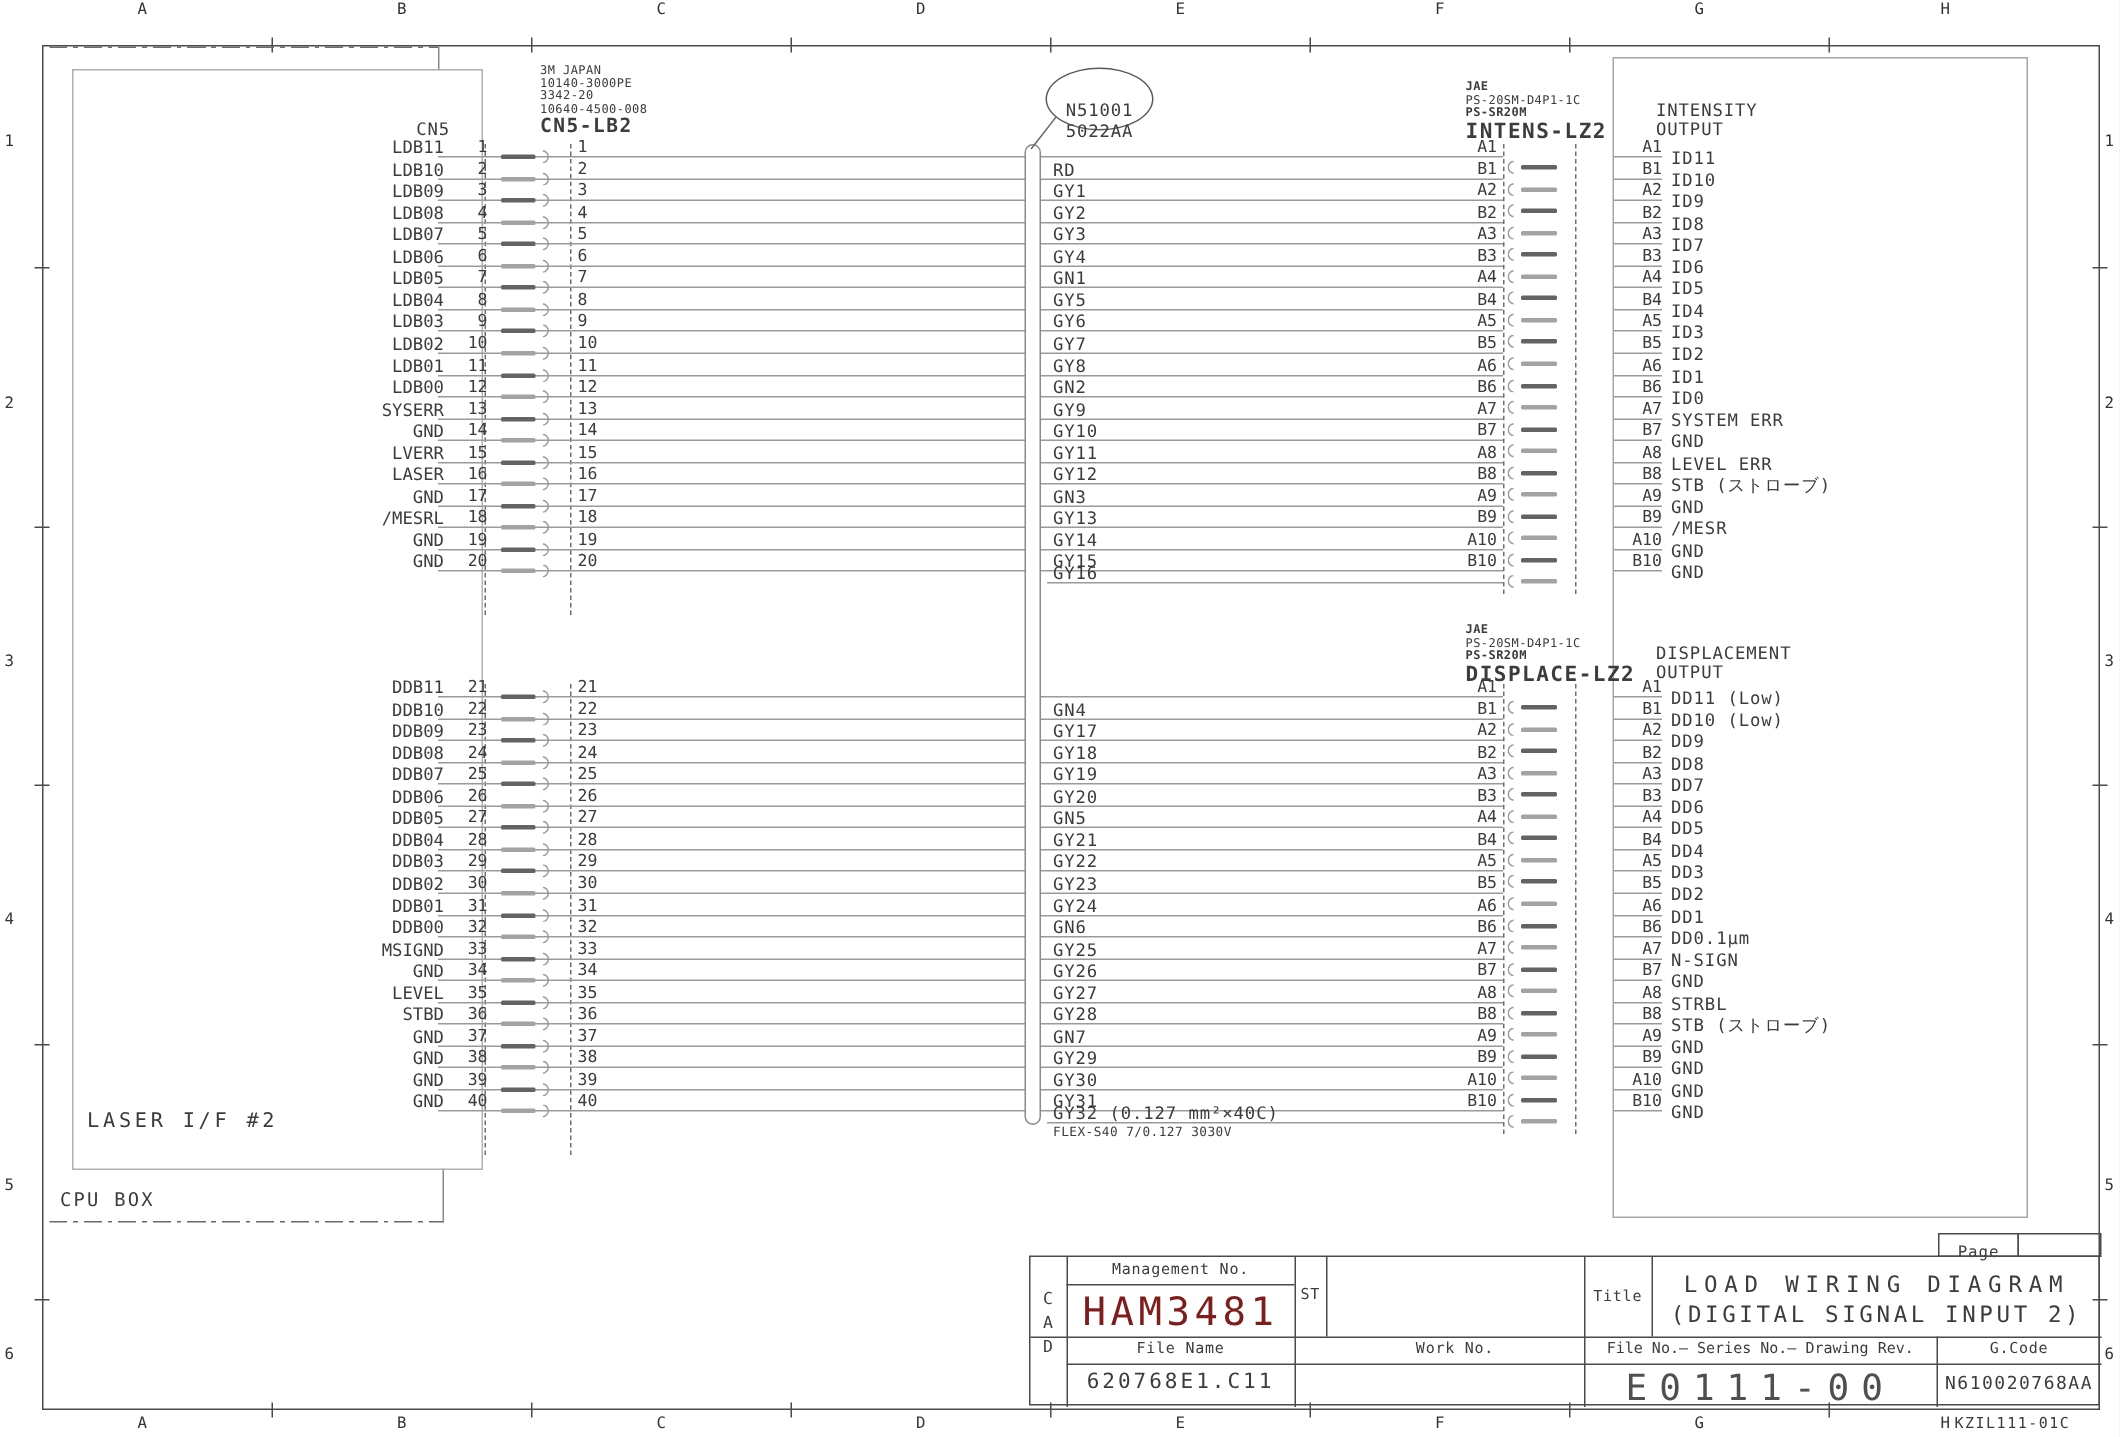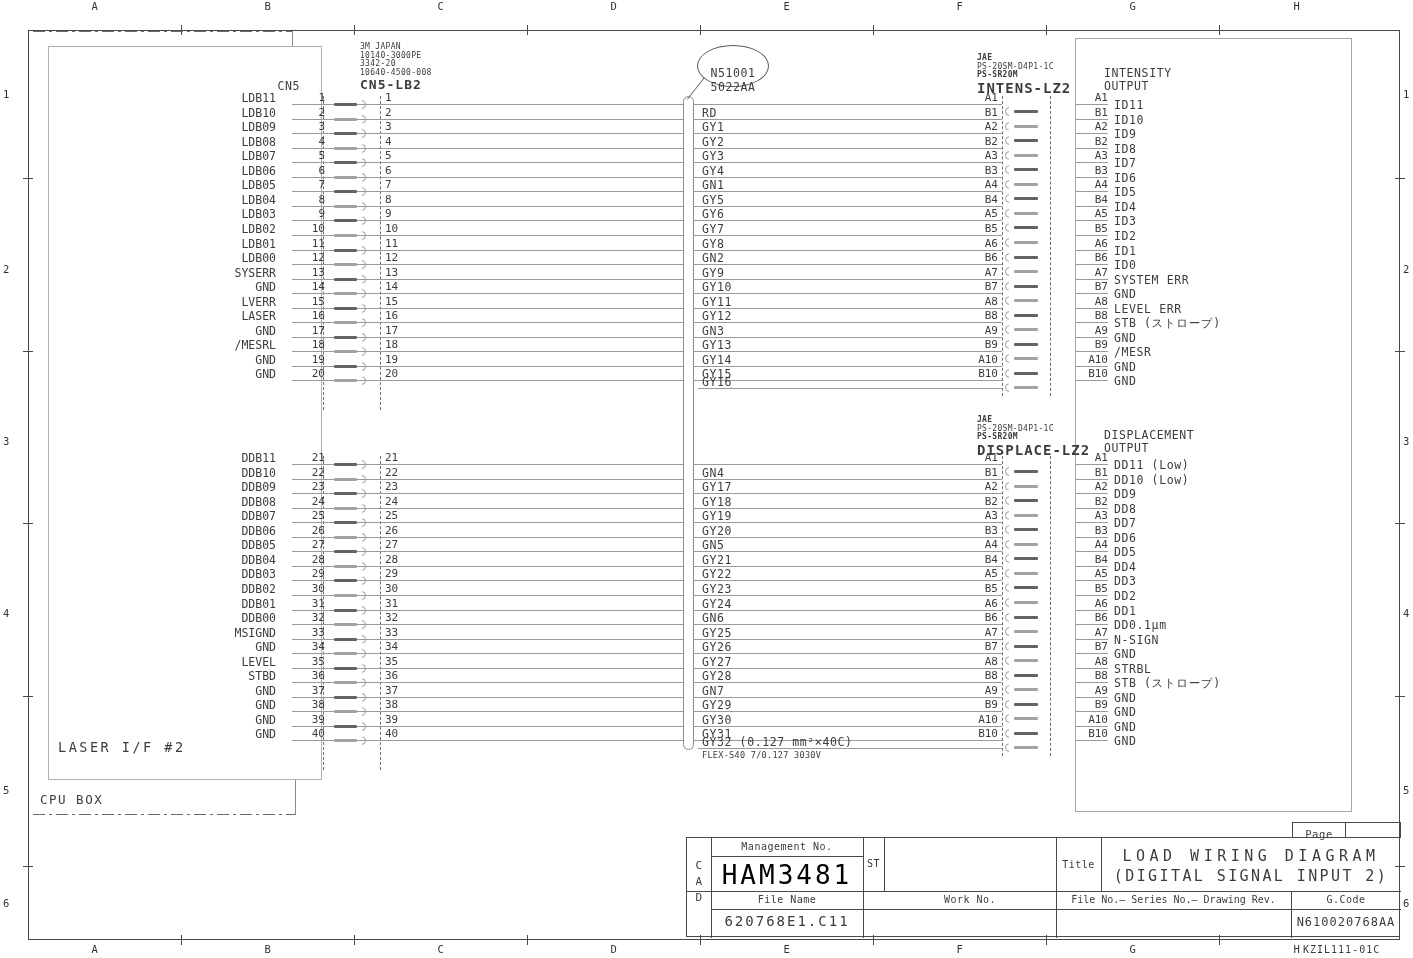--- a/index.html
+++ b/index.html
@@ -12,21 +12,21 @@
   #border-frame{position:absolute;left:28px;top:30px;width:1372px;height:910px;border:1.5px solid #4a4a4a;box-sizing:border-box}
   .gridlab{position:absolute;font-size:10.5px;color:#333;transform:translateX(-50%);letter-spacing:.5px}
   .gridnum{position:absolute;font-size:10.5px;color:#333}
   .tickv{position:absolute;width:1px;height:10px;background:#4a4a4a}
   .tickh{position:absolute;width:10px;height:1px;background:#4a4a4a}
   .box{position:absolute;border:1px solid #b0b0b0;box-sizing:border-box}
   .dashdot{position:absolute;height:1px;background:repeating-linear-gradient(90deg,#6a6a6a 0 12px,transparent 12px 16px,#6a6a6a 16px 19px,transparent 19px 23px)}
   .vsolid{position:absolute;width:1px;background:#8a8a8a}
   .row{position:absolute;left:0;width:1413px;height:13px}
   .wire{position:absolute;left:292px;width:710px;height:0;border-top:1px solid #9a9a9a;bottom:-1px}
-  .lsig{position:absolute;left:136px;width:140px;text-align:right;bottom:-1px;font-size:11.5px;line-height:13px}
+  .lsig{position:absolute;left:156px;width:140px;text-align:right;bottom:-1px;font-size:11.5px;line-height:13px}
   .lpn{position:absolute;left:292px;width:33px;text-align:right;bottom:0;font-size:11px;line-height:13px}
   .lpn2{position:absolute;left:385px;width:32px;text-align:left;bottom:0;font-size:11px;line-height:13px}
   .rpn1{position:absolute;left:958px;width:40px;text-align:right;bottom:0;font-size:11px;line-height:13px}
   .rpn2{position:absolute;left:1076px;width:32px;text-align:right;bottom:-1px;font-size:11px;line-height:13px;border-bottom:1px solid #9a9a9a}
   .rsig{position:absolute;left:1114px;bottom:-8px;font-size:11.5px;line-height:13px}
   .wlab{position:absolute;left:702px;bottom:0;font-size:11.5px;line-height:12px}
   .pbar{position:absolute;left:334px;width:23px;height:3px;bottom:-2px;background:#636363;border-radius:1px}
   .pbar.lt{background:#a3a3a3}
   .parc{position:absolute;left:357px;width:9px;height:9px;bottom:-5px;border:1px solid #9a9a9a;border-radius:50%;clip-path:inset(0 0 0 55%);box-sizing:border-box}
   .rarc{position:absolute;left:1005px;width:9px;height:9px;bottom:-12px;border:1px solid #9a9a9a;border-radius:50%;clip-path:inset(0 55% 0 0);box-sizing:border-box}
@@ -739,27 +739,28 @@
     <div class="tbline-h" style="left:24px;top:18px;width:152px"></div>
     <div class="tbline-h" style="left:0;top:53px;width:714px"></div>
     <div class="tbline-h" style="left:24px;top:71px;width:690px"></div>
 
     <div class="abs" style="left:0;top:20px;width:24px;text-align:center">
       <div class="t" style="font-size:11px;line-height:16px">C</div>
       <div class="t" style="font-size:11px;line-height:16px">A</div>
       <div class="t" style="font-size:11px;line-height:16px">D</div>
     </div>
     <div class="tbtxt" style="left:24px;top:3px;width:152px;text-align:center">Management No.</div>
-    <div class="abs t" style="left:24px;top:22px;width:152px;text-align:center;font-size:26px;letter-spacing:3px;color:#000000">HAM3481</div>
+    <div class="abs t" style="left:24px;top:22px;width:152px;text-align:center;font-size:26px;letter-spacing:3px;color:#7f1d1d">HAM3481</div>
     <div class="tbtxt" style="left:176px;top:20px;width:21px;text-align:center">ST</div>
     <div class="tbtxt" style="left:24px;top:56px;width:152px;text-align:center">File Name</div>
     <div class="abs t" style="left:24px;top:75px;width:152px;text-align:center;font-size:14px;letter-spacing:2px">620768E1.C11</div>
     <div class="tbtxt" style="left:197px;top:56px;width:172px;text-align:center">Work No.</div>
     <div class="tbtxt" style="left:369px;top:21px;width:45px;text-align:center">Title</div>
     <div class="abs t" style="left:414px;top:9px;width:300px;text-align:center;font-size:15px;letter-spacing:4.5px">LOAD WIRING DIAGRAM</div>
     <div class="abs t" style="left:414px;top:29px;width:300px;text-align:center;font-size:15px;letter-spacing:2.4px">(DIGITAL SIGNAL INPUT 2)</div>
     <div class="tbtxt" style="left:369px;top:56px;width:235px;text-align:center;letter-spacing:0">File No.– Series No.– Drawing Rev.</div>
+    <div class="abs t" style="left:369px;top:73px;width:235px;text-align:center;font-size:24px;letter-spacing:8px;color:#4f4f4f">E0111-00</div>
     <div class="tbtxt" style="left:604px;top:56px;width:110px;text-align:center">G.Code</div>
     <div class="abs t" style="left:604px;top:77px;width:110px;text-align:center;font-size:12px;letter-spacing:1px">N610020768AA</div>
   </div>
 
   <div class="abs t" style="left:1303px;top:944px;font-size:10px;letter-spacing:1px">KZIL111-01C</div>
 </div>
 
 </body></html>

